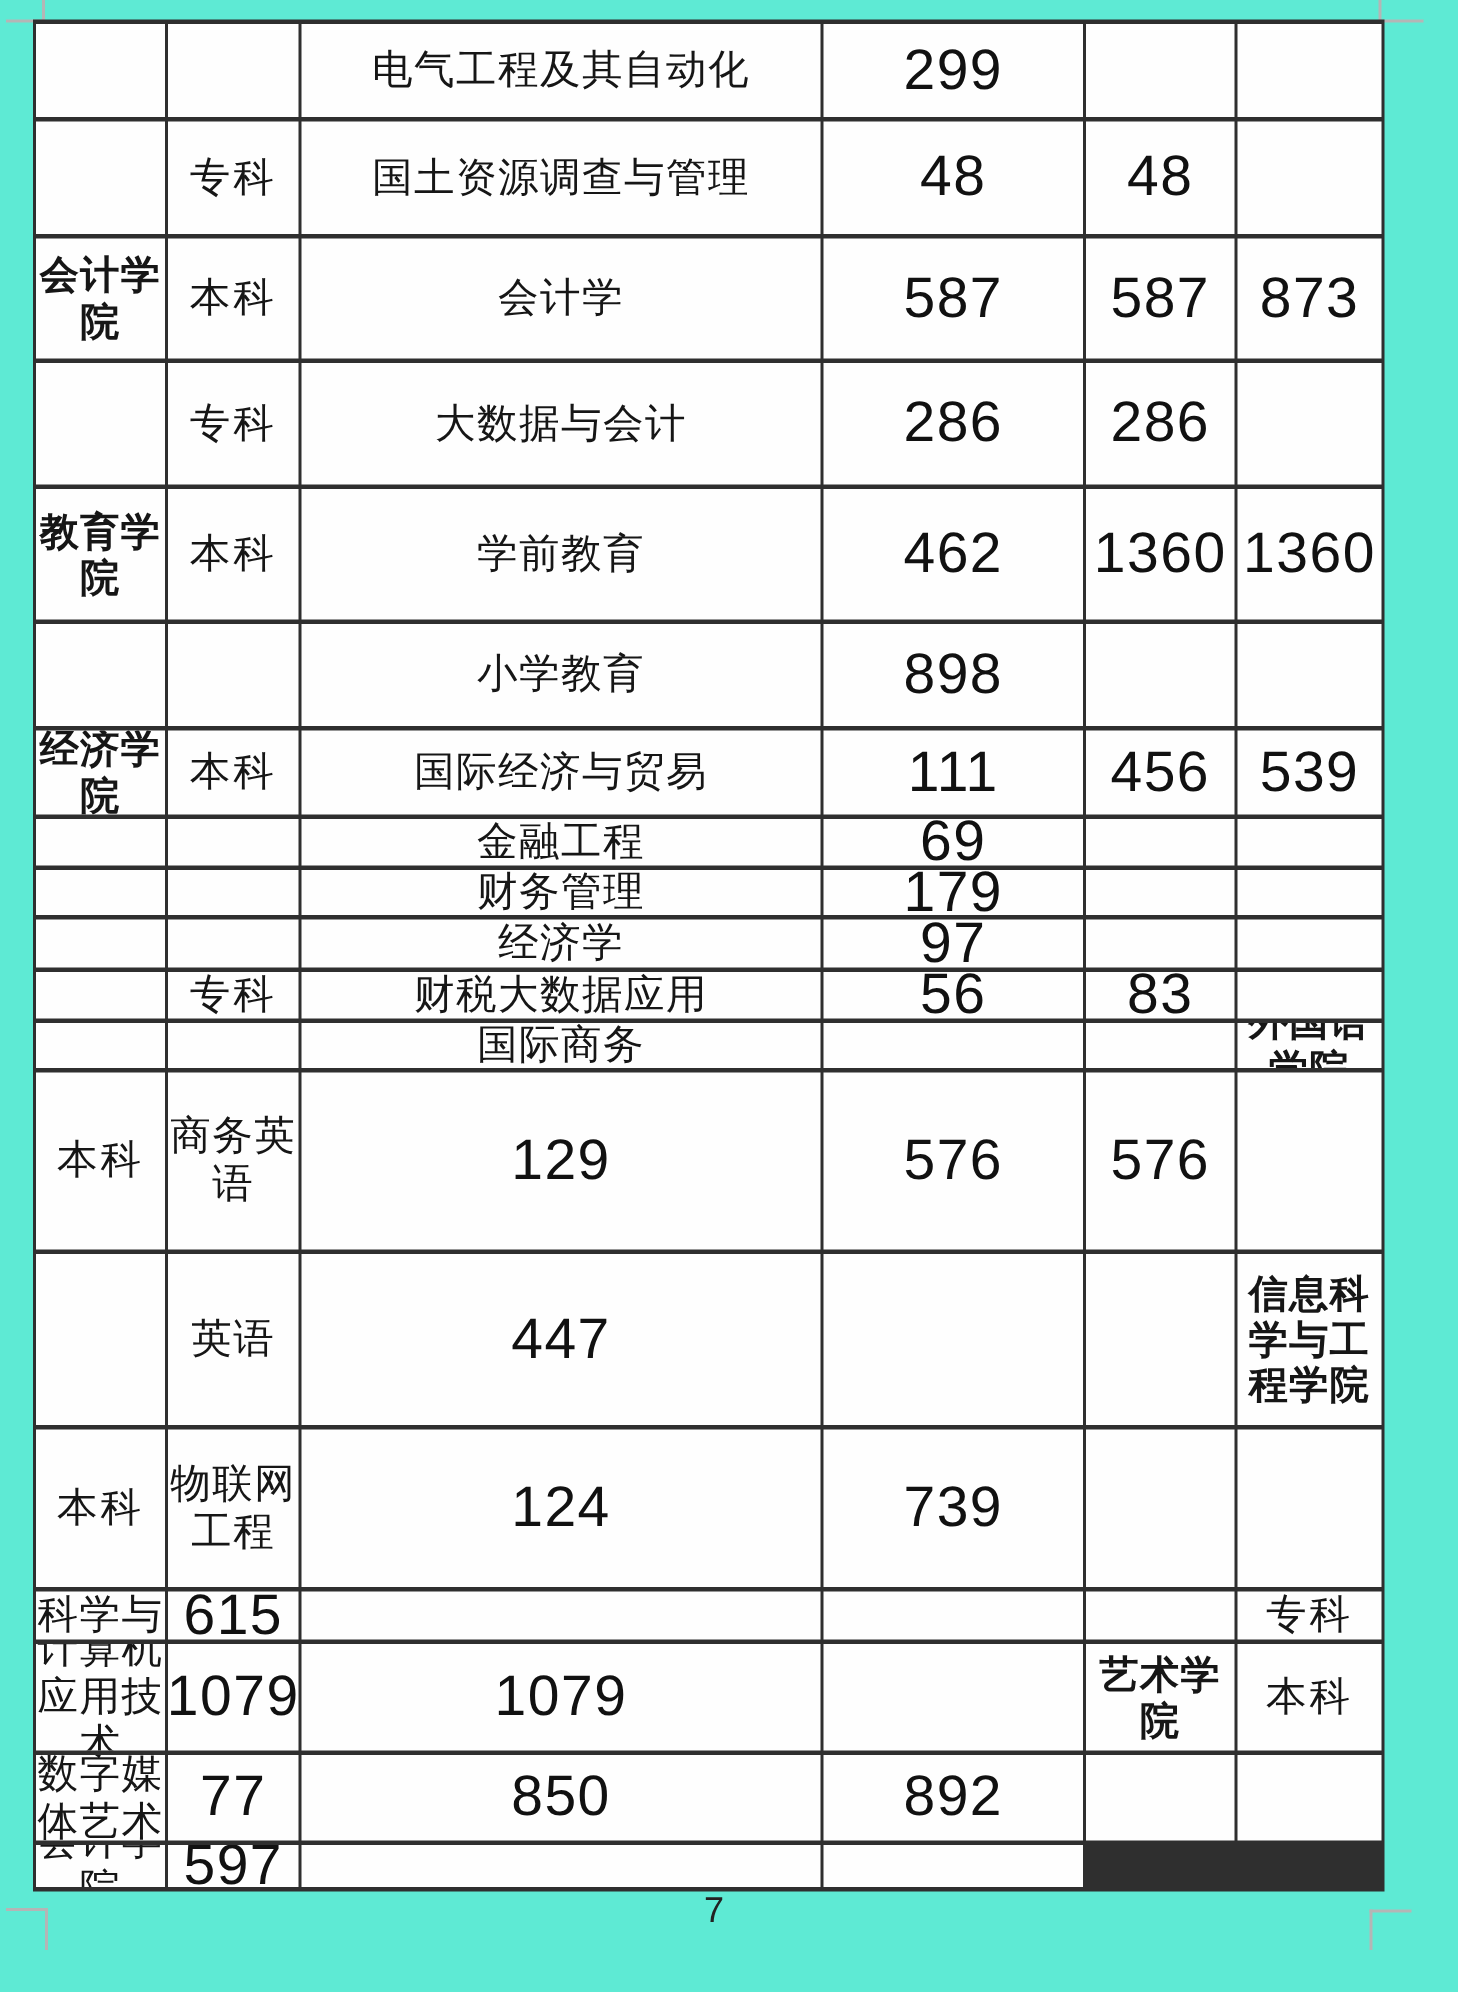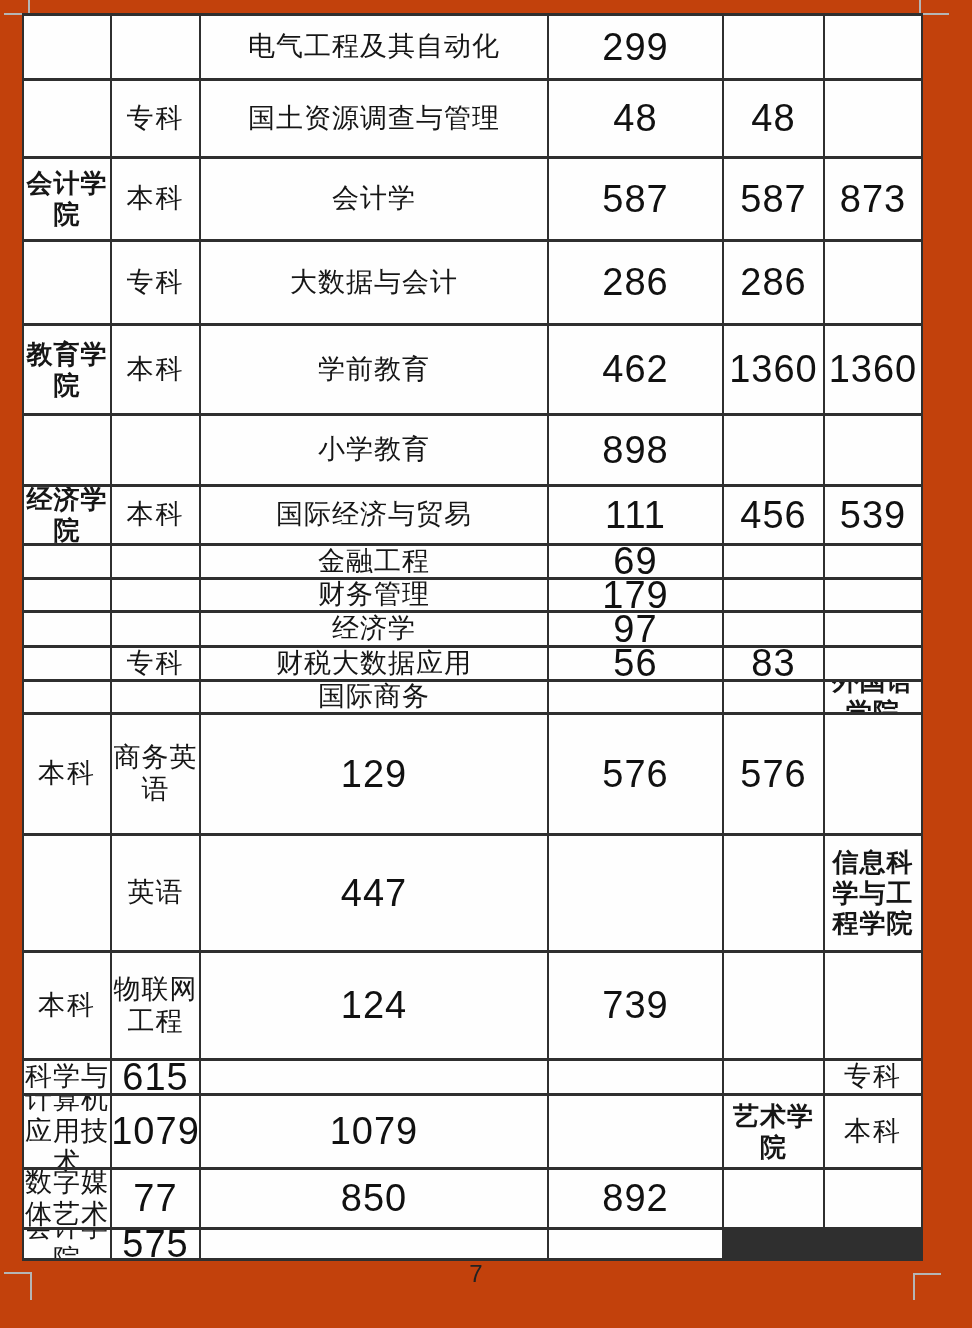--- a/index.html
+++ b/index.html
@@ -4,21 +4,21 @@
 <style>
   html,body{margin:0;padding:0;}
   body{
     width:972px;height:1328px;
     background:#ffffff;
     font-family:"Liberation Sans","DejaVu Sans",sans-serif;
     position:relative;
     color:#161616;
     overflow:hidden;
   }
-  .page{position:absolute;inset:0;background:#c2410c;}
+  .page{position:absolute;inset:0;background:#5eead4;}
   
   .enroll-grid{
     position:absolute;left:22px;top:13px;width:901px;
     display:grid;
     grid-template-columns:86px 87px 346px 173px 99px 96px;
     background:#2f2f2f;
     column-gap:2px;row-gap:3px;
     padding:3px 2px;
     box-sizing:border-box;
   }
@@ -161,19 +161,19 @@
       <div class="cell num"></div>
       <div class="cell college">艺术学院</div>
       <div class="cell level">本科</div>
       <div class="cell major">数字媒体艺术</div>
       <div class="cell num">77</div>
       <div class="cell num">850</div>
       <div class="cell num">892</div>
       <div class="cell college"></div>
       <div class="cell level"></div>
       <div class="cell major">会计学院</div>
-      <div class="cell num">575</div>
+      <div class="cell num">597</div>
       <div class="cell num"></div>
       <div class="cell num"></div>
     </div>
 
   <div class="page-number">7</div>
 </div>
 
 </body></html>

